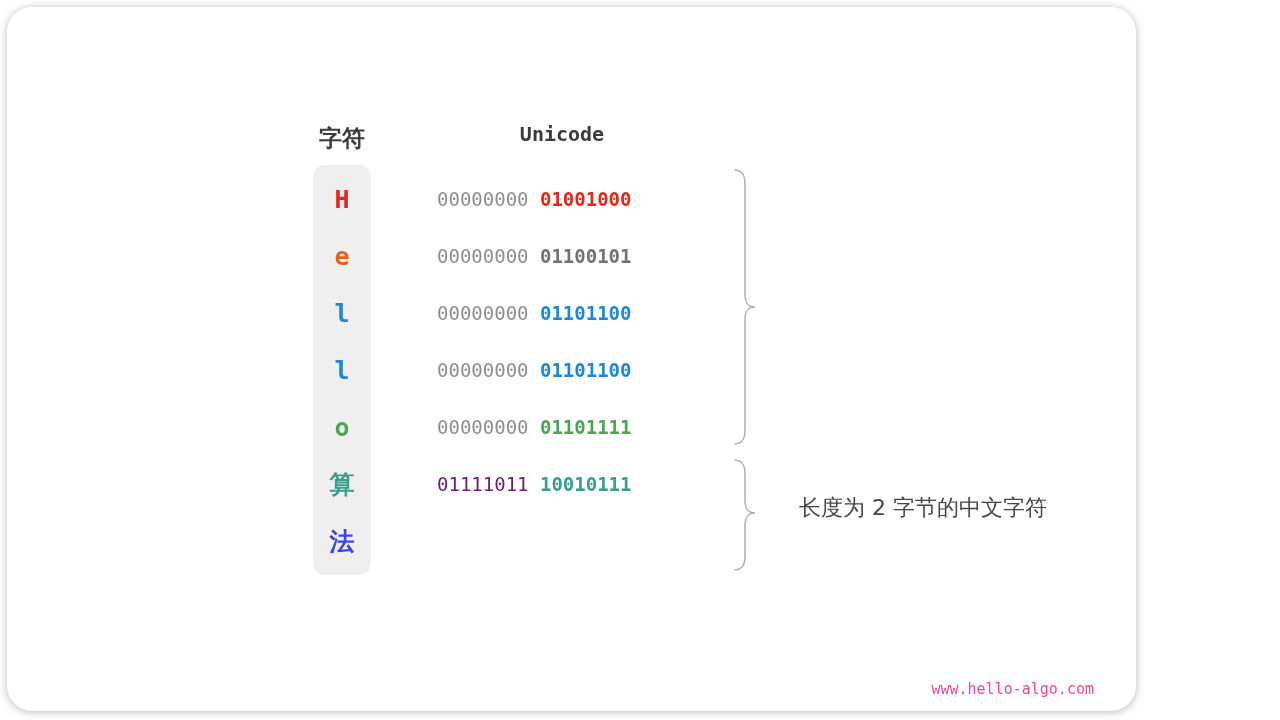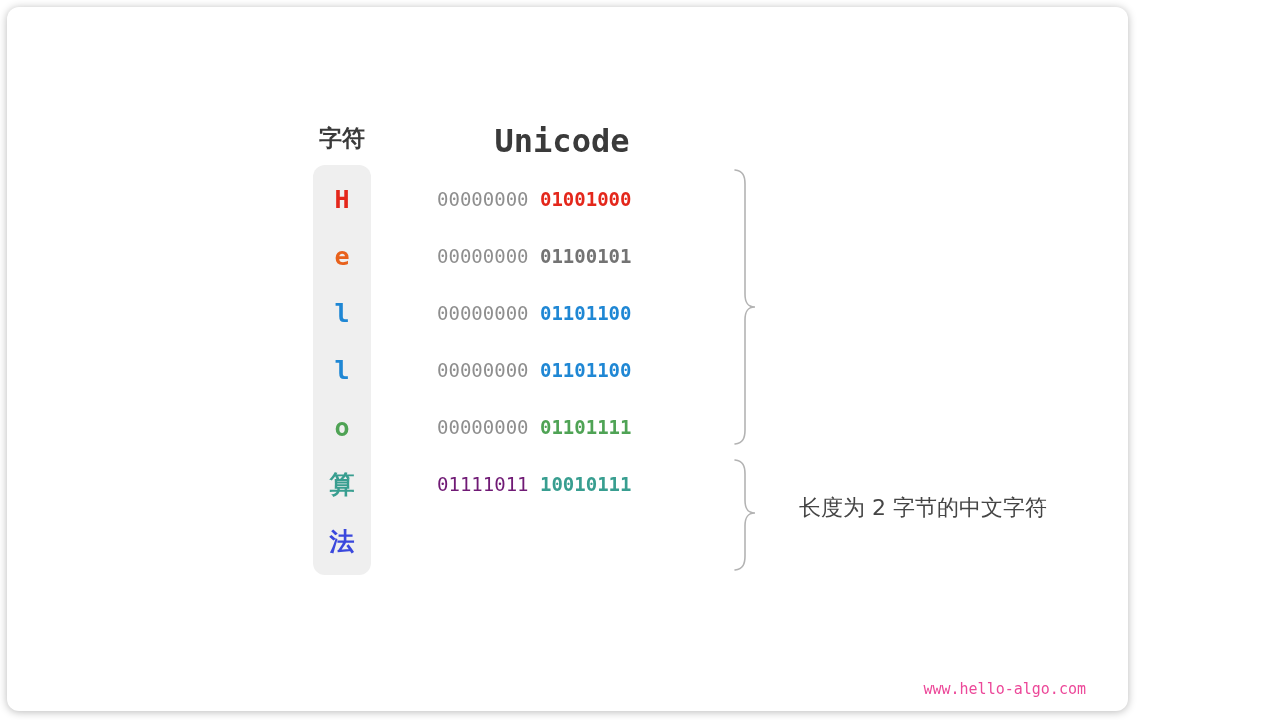--- a/index.html
+++ b/index.html
@@ -1,21 +1,21 @@
 <!DOCTYPE html>
 <html><head>
 <meta charset="utf-8">
 <style>
   html,body{margin:0;padding:0;width:1280px;height:720px;background:#ffffff;overflow:hidden;
     font-family:"DejaVu Sans",sans-serif;}
   .card{position:absolute;left:7px;top:7px;width:1121px;height:704px;background:#ffffff;
-    border-radius:12px;box-shadow:0 1px 9px rgba(0,0,0,0.28);}
+    border-radius:25px;box-shadow:0 1px 9px rgba(0,0,0,0.28);padding-left:8px;}
   .hdr{position:absolute;font-weight:bold;color:#3a3a3a;}
   .hdr-char{left:306px;top:116px;width:58px;text-align:center;font-size:23px;}
-  .hdr-code{left:430px;top:115px;width:250px;text-align:center;font-size:32px;
+  .hdr-code{left:430px;top:115px;width:250px;text-align:center;font-size:20px;
     font-family:"DejaVu Sans Mono",monospace;}
   .char-col-bg{position:absolute;left:306px;top:158px;width:58px;height:410px;
     background:#efefef;border-radius:12px;}
   .row{position:absolute;left:0;width:100%;height:57px;line-height:57px;}
   .char{position:absolute;left:306px;width:58px;text-align:center;font-size:25px;font-weight:bold;
     font-family:"DejaVu Sans Mono","DejaVu Sans",monospace;}
   .bin{position:absolute;left:430px;font-size:19px;font-family:"DejaVu Sans Mono",monospace;}
   .byte1{font-weight:400;}
   .byte2{font-weight:700;}
   .brace-svg{position:absolute;left:0;top:0;pointer-events:none;}

